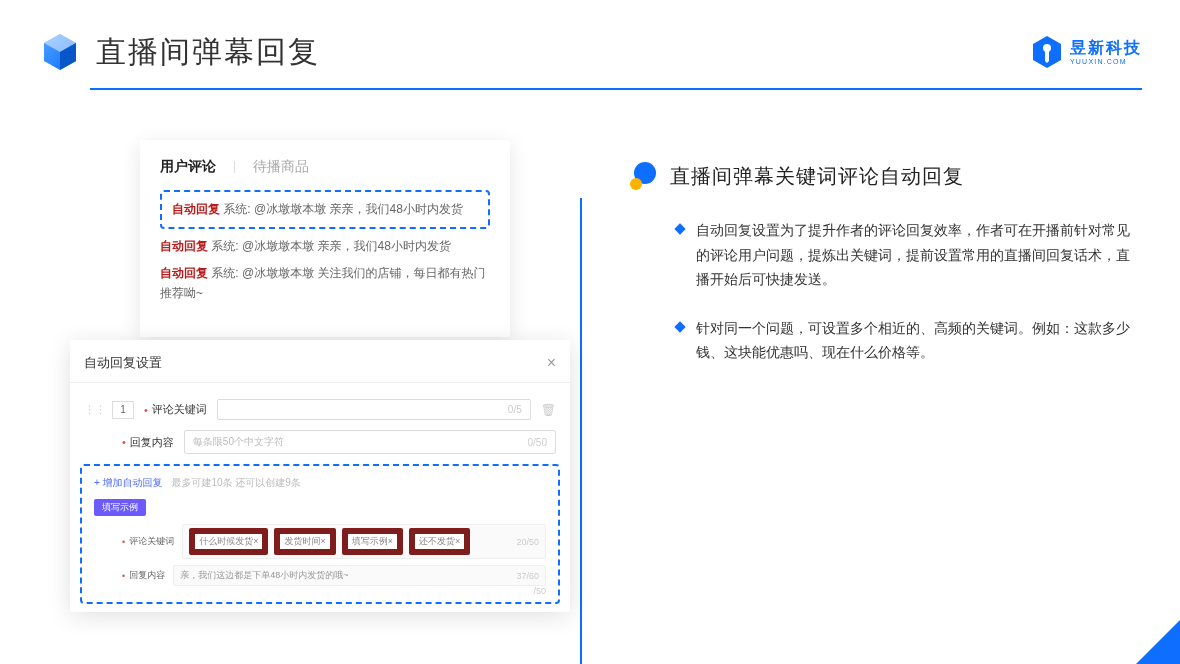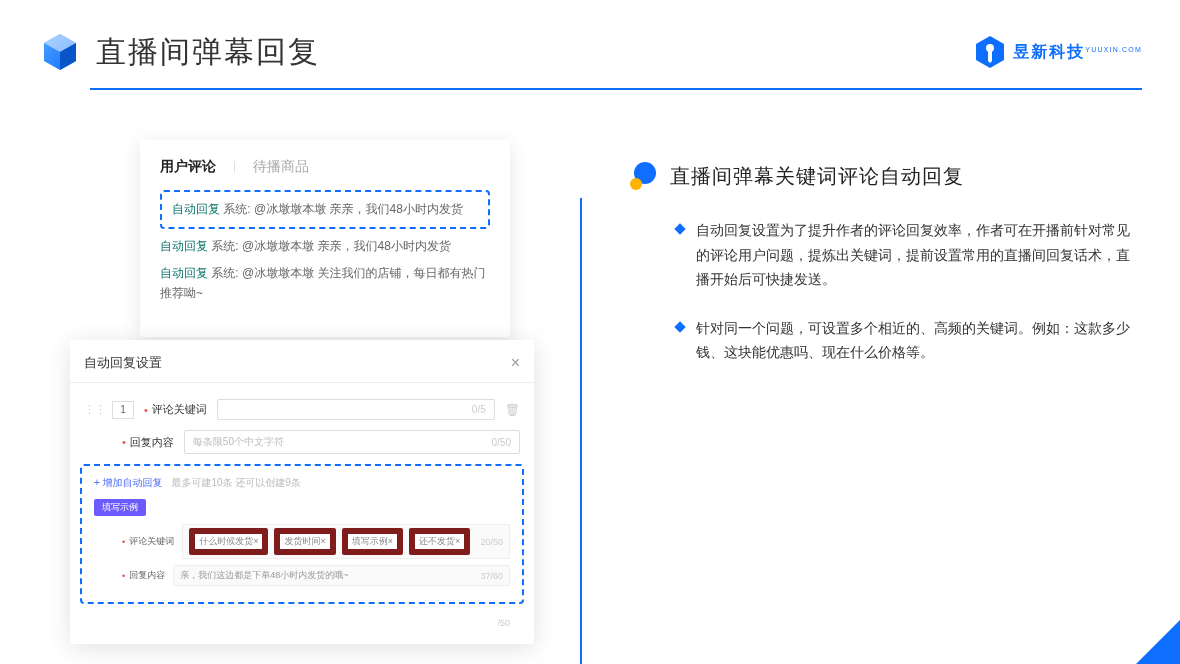--- a/index.html
+++ b/index.html
@@ -4,42 +4,42 @@
 <style>
 *{margin:0;padding:0;box-sizing:border-box}
 body{width:1180px;height:664px;font-family:"Microsoft YaHei",sans-serif;background:#fff;position:relative;overflow:hidden}
 
 
 .header{display:flex;align-items:center;padding:30px 38px 0 38px}
 .cube-icon{width:44px;height:44px;margin-right:14px;flex-shrink:0}
 .page-title{font-size:30px;color:#333;font-weight:500;letter-spacing:2px}
 .logo{margin-left:auto;display:flex;align-items:center}
 .logo-mark{width:34px;height:34px;margin-right:6px}
-.logo-text{display:flex;flex-direction:row;line-height:1}
+.logo-text{display:flex;flex-direction:column;line-height:1}
 .logo-cn{font-size:16px;color:#0E6EFF;font-weight:600;letter-spacing:2px}
 .logo-en{font-size:7px;color:#0E6EFF;letter-spacing:1.2px;margin-top:2px}
 .divider{height:2px;background:#0E6EFF;margin:14px 38px 0 90px}
 
 .content{display:flex;padding:50px 40px 0 70px}
 .left{width:500px;position:relative;flex-shrink:0}
 .right{flex:1;padding-left:60px;padding-top:22px}
 
 
 .comment-card{position:absolute;left:70px;top:0;width:370px;background:#fff;box-shadow:0 4px 20px rgba(0,0,0,.1);padding:18px 20px 26px;border-radius:2px}
 .tab-row{display:flex;gap:22px;font-size:14px;padding-bottom:14px}
 .tab-active{font-weight:600;color:#222}
 .tab-inactive{color:#aaa}
 .tab-divider-small{display:inline-block;width:1px;height:12px;background:#ddd;margin:0 -4px;align-self:center}
 .highlight-box{border:2px dashed #0E6EFF;border-radius:4px;padding:8px 10px;margin-bottom:8px;position:relative}
 .comment-line{font-size:12px;color:#666;line-height:1.6;margin-bottom:8px}
-.auto-tag{color:#0f766e;font-weight:400}
+.auto-tag{color:#b91c1c;font-weight:700}
 .connector1{position:absolute;left:498px;top:58px;width:14px;height:475px;border-right:2px solid #0E6EFF;border-bottom:2px solid #0E6EFF}
 
 
-.settings-card{position:absolute;left:0;top:200px;width:464px;background:#fff;box-shadow:0 4px 24px rgba(0,0,0,.12);padding:14px 0 40px;border-radius:2px}
+.settings-card{position:absolute;left:0;top:200px;width:500px;background:#fff;box-shadow:0 4px 24px rgba(0,0,0,.12);padding:14px 0 8px;border-radius:2px}
 .settings-hdr{display:flex;justify-content:space-between;align-items:center;padding:0 14px 10px;font-size:13px;color:#333;border-bottom:1px solid #eee}
 .close-x{color:#999;cursor:pointer;font-size:16px}
 .form-body{padding:16px 14px 0}
 .row{display:flex;align-items:center;margin-bottom:10px;font-size:11px}
 .drag{color:#ccc;margin-right:6px}
 .num-box{width:22px;height:18px;border:1px solid #ddd;font-size:10px;display:flex;align-items:center;justify-content:center;margin-right:10px;color:#666}
 .req{color:#E34D4D;margin-right:4px}
 .lbl{color:#333;margin-right:10px;white-space:nowrap}
 .input{flex:1;border:1px solid #ddd;border-radius:2px;padding:4px 8px;font-size:10px;color:#bbb;position:relative;display:flex;align-items:center}
 .input .count{margin-left:auto;color:#ccc}

